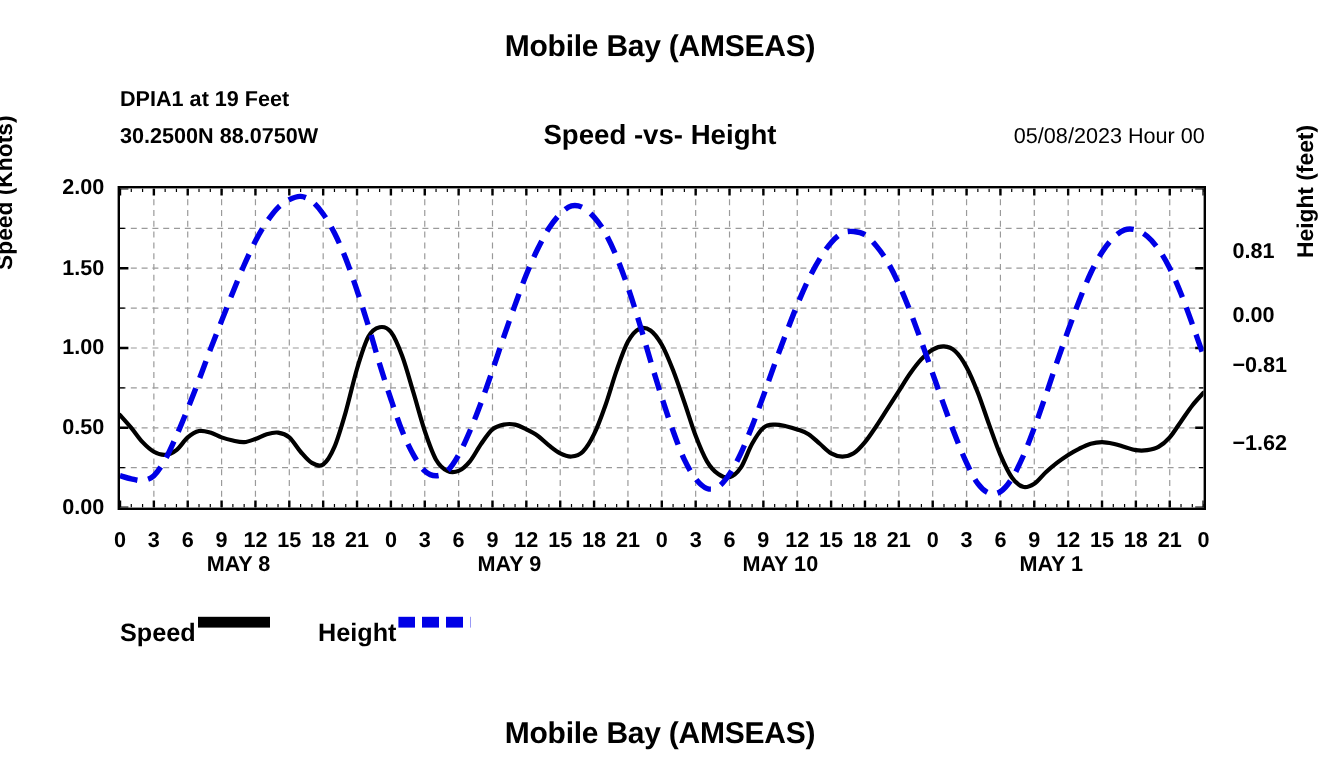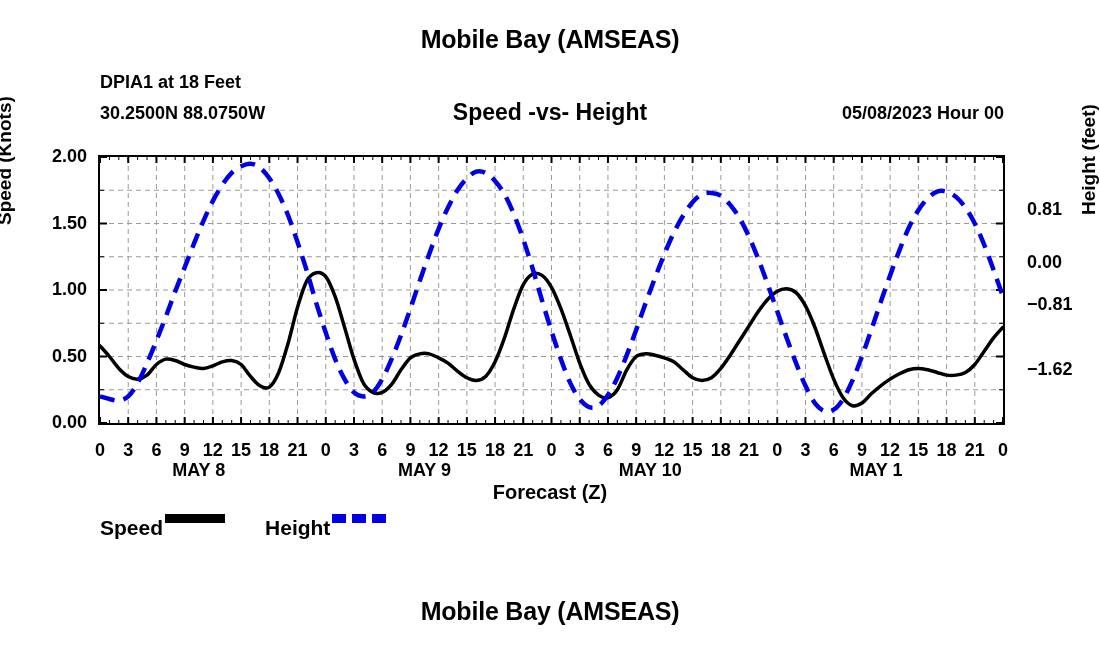--- a/index.html
+++ b/index.html
@@ -26,21 +26,21 @@
     position:absolute;left:0;top:99px;width:1100px;
     text-align:center;font-size:23px;font-weight:bold;
   }
   .station-line1{
     position:absolute;left:100px;top:72px;font-size:18px;font-weight:bold;white-space:nowrap;
   }
   .station-line2{
     position:absolute;left:100px;top:103px;font-size:18px;font-weight:bold;white-space:nowrap;
   }
   .runtime{
-    position:absolute;right:96px;top:103px;font-size:18px;font-weight:bold;white-space:nowrap;
+    position:absolute;right:96px;top:103px;font-size:18px;font-weight:normal;white-space:nowrap;
   }
 
   
   .plot{
     position:absolute;left:98px;top:155px;width:907px;height:270px;
     border:2px solid #000;box-sizing:border-box;
     background:#fff;
   }
   .plot svg{position:absolute;left:0;top:0;}
 
@@ -89,21 +89,21 @@
     background:repeating-linear-gradient(to right,#0000e6 0px,#0000e6 14px,#ffffff 14px,#ffffff 20px);}
   .legend-gap{width:40px;}
 </style>
 </head>
 <body>
 
 <div class="page">
 
   <div class="top-title">Mobile Bay (AMSEAS)</div>
 
-  <div class="station-line1">DPIA1 at 18 Feet</div>
+  <div class="station-line1">DPIA1 at 19 Feet</div>
   <div class="station-line2">30.2500N  88.0750W</div>
   <div class="sub-title">Speed -vs- Height</div>
   <div class="runtime">05/08/2023 Hour 00</div>
 
   <div class="ylabel-left">Speed (Knots)</div>
   <div class="ylabel-right">Height (feet)</div>
 
   <div class="plot">
     <svg id="plot-svg" width="903" height="266" viewBox="0 0 903 266">
         <line x1="28.21875" y1="0" x2="28.21875" y2="266" stroke="#9a9a9a" stroke-width="1" stroke-dasharray="5,4"></line>
@@ -475,21 +475,20 @@
       <div class="xtick" style="left: 974.781px;">21</div>
       <div class="xtick" style="left: 1003px;">0</div>
     </div>
   <div id="day-layer">
       <div class="daylabel" style="left: 198.766px;">MAY 8</div>
       <div class="daylabel" style="left: 424.516px;">MAY 9</div>
       <div class="daylabel" style="left: 650.266px; text-align: right;">MAY 10</div>
       <div class="daylabel" style="left: 876.016px;">MAY 1</div>
     </div>
 
-  <div class="xaxis-title">Forecast (Z)</div>
 
   <div class="legend">
     <div class="legend-item">
       <span class="legend-text">Speed</span>
       <span class="swatch swatch-speed"></span>
     </div>
     <span class="legend-gap"></span>
     <div class="legend-item">
       <span class="legend-text">Height</span>
       <span class="swatch swatch-height"></span>

